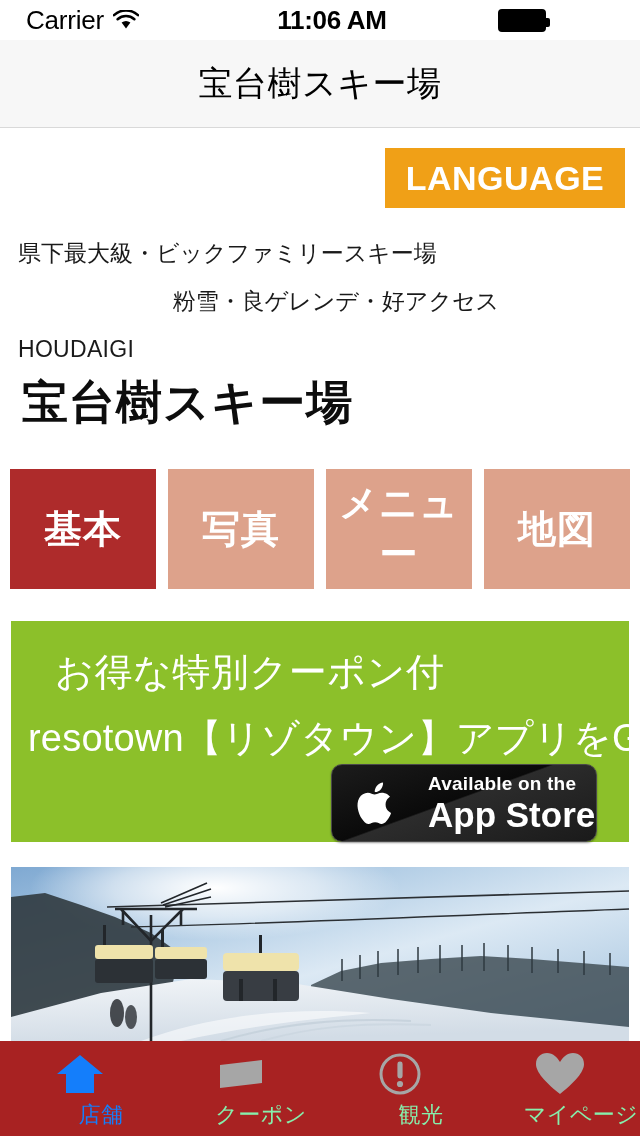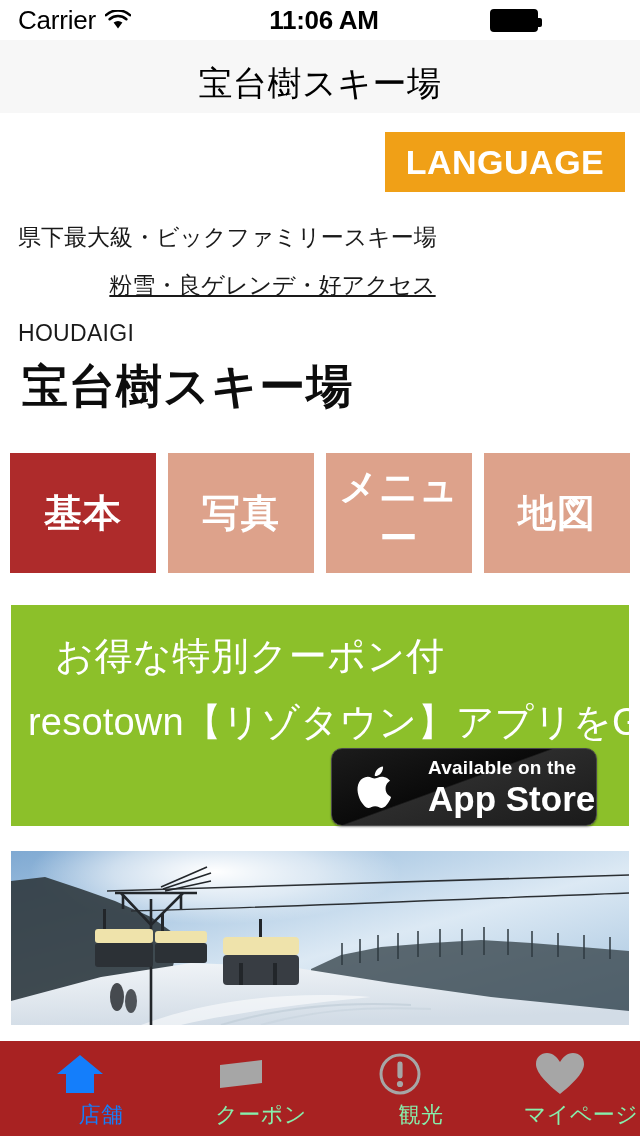--- a/index.html
+++ b/index.html
@@ -6,21 +6,21 @@
   html,body { width:640px; height:1136px; }
   body {
     font-family: "Liberation Sans", "DejaVu Sans", sans-serif;
     background:#ffffff;
     overflow:hidden;
     position:relative;
   }
 
   
   .status-bar{
-    position:absolute; top:0; left:4px; width:548px; height:40px;
+    position:absolute; top:0; left:12px; width:548px; height:40px;
     background:#ffffff; display:flex; align-items:center;
     padding:0 14px; color:#000;
   }
   .status-left{ display:flex; align-items:center; gap:9px; flex:1; }
   .carrier-text{ font-size:26px; letter-spacing:-0.2px; }
   .wifi-icon{ width:26px; height:20px; position:relative; display:inline-block; }
   .status-center{
     position:absolute; left:0; width:640px; text-align:center;
     font-size:26px; font-weight:bold; letter-spacing:-0.3px;
   }
@@ -37,21 +37,21 @@
   
   .nav-bar{
     position:absolute; top:40px; left:0; width:640px; height:88px;
     background:#f7f7f7; border-bottom:1px solid #d9d9d9;
     display:flex; align-items:center; justify-content:center;
   }
   .nav-title{ font-size:34px; color:#000; letter-spacing:0.5px; }
 
   
   .content{
-    position:absolute; top:113px; left:0; width:640px;
+    position:absolute; top:129px; left:0; width:640px;
     height:912px; background:#fff; overflow:hidden;
   }
 
   
   .lang-row{ position:absolute; top:19px; left:0; width:640px; height:62px; }
   .lang-btn{
     position:absolute; right:15px; top:0;
     width:240px; height:60px; background:#f0a017;
     color:#fff; font-size:34px; font-weight:bold; letter-spacing:0.5px;
     display:flex; align-items:center; justify-content:center;
@@ -59,21 +59,21 @@
   }
 
   
   .desc{
     position:absolute; top:100px; left:0; width:517px;
     color:#1a1a1a; font-size:23px; line-height:48px;
     padding:0 18px;
   }
   .desc-line{ white-space:nowrap; }
   .desc-line.l1{ text-align:left; }
-  .desc-line.l2{ text-align:center; padding-left:28px;text-decoration:underline; }
+  .desc-line.l2{ text-align:right; padding-left:28px; }
   .desc-line.l3{ text-align:left; letter-spacing:0.3px; }
 
   
   .shop-title{
     position:absolute; top:243px; left:22px;
     font-size:46px; font-weight:bold; color:#0d0d0d; letter-spacing:1px;
   }
 
   
   .cat-tabs{

